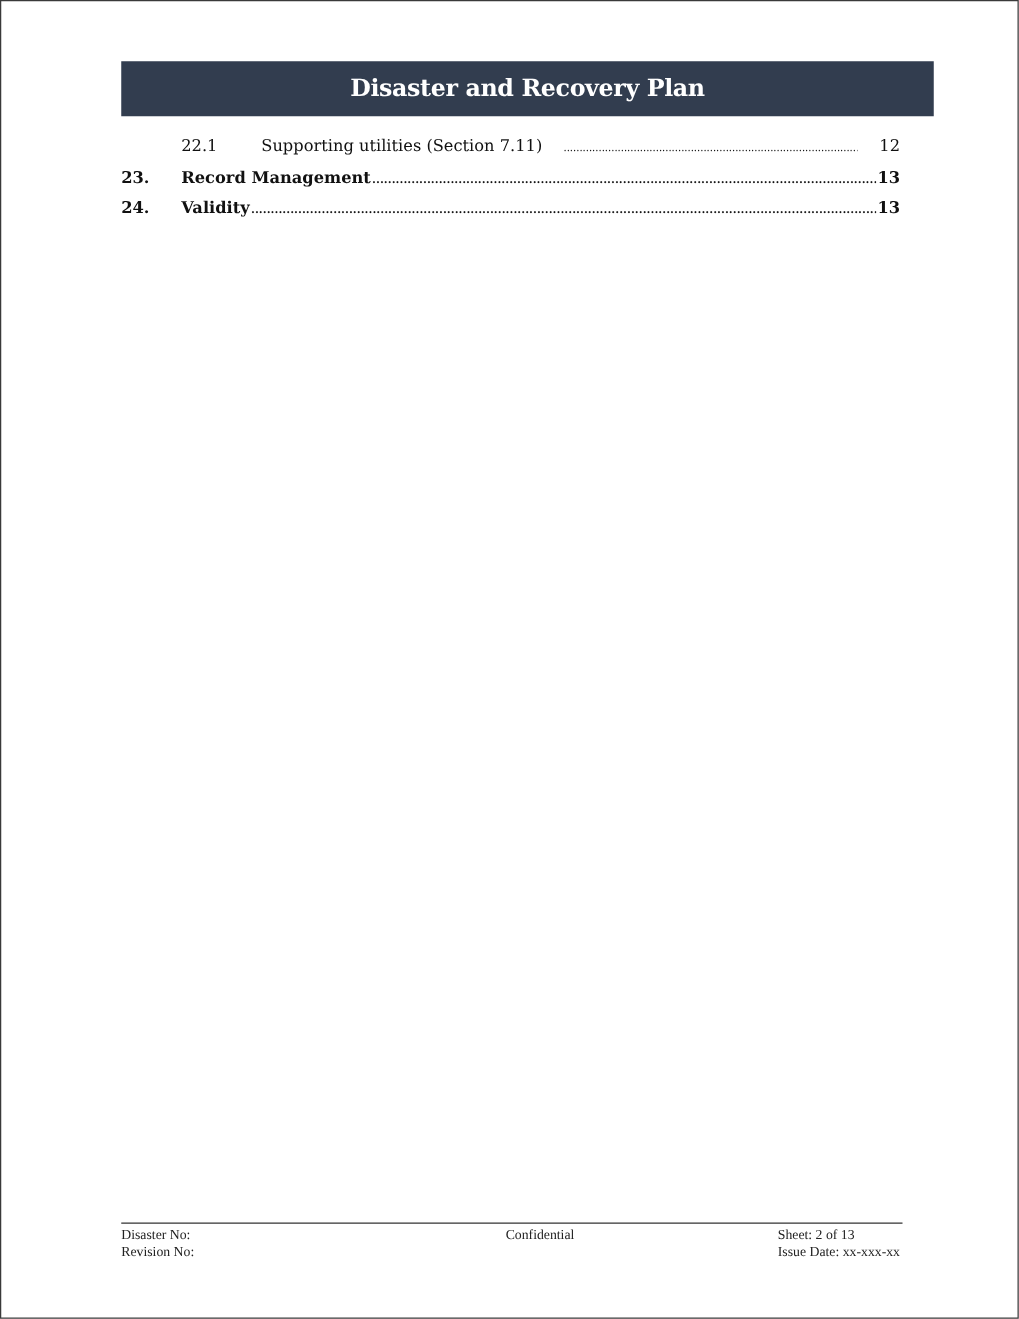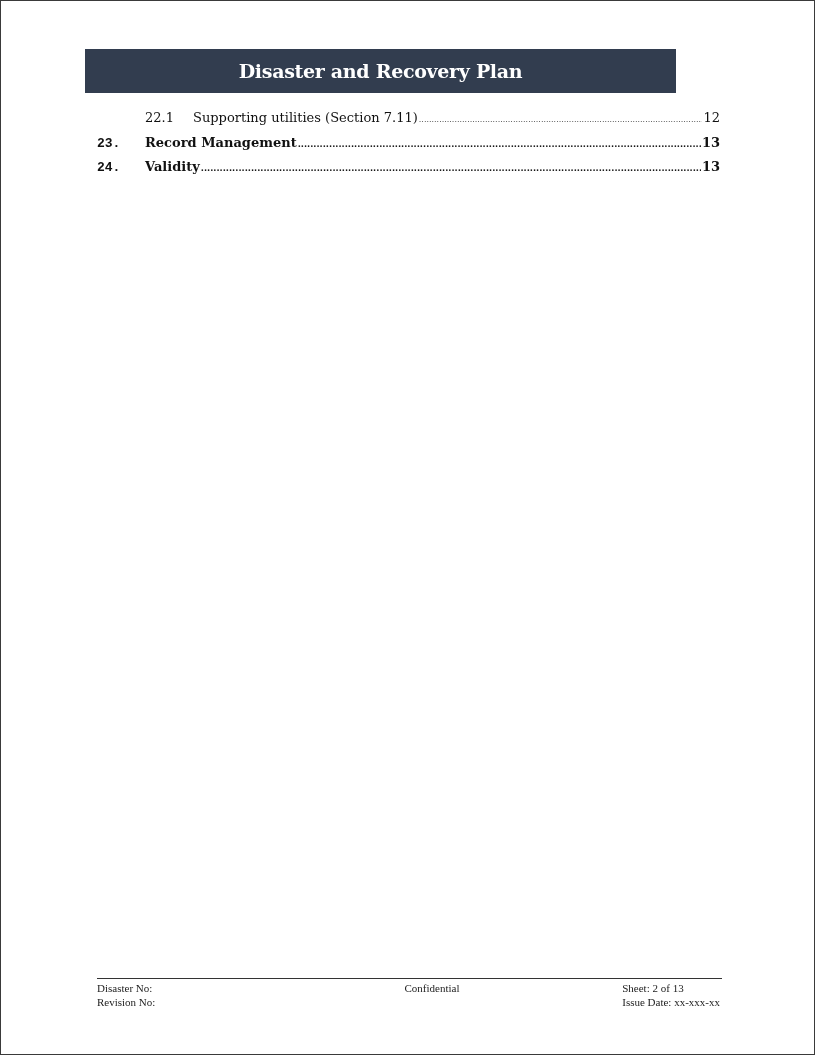--- a/index.html
+++ b/index.html
@@ -2,35 +2,35 @@
 <html><head>
   <meta charset="utf-8">
   <style>
     html, body { margin: 0; padding: 0; background: #ffffff; }
     body { width: 815px; height: 1055px; position: relative; overflow: hidden; }
     .page {
       position: absolute; left: 0; top: 0; width: 813px; height: 1053px;
       border: 1px solid #3a3a3a; background: #fff;
     }
     .banner {
-      position: absolute; left: 84px; top: 48px; width: 591px; height: 44px;
+      position: absolute; left: 96px; top: 48px; width: 650px; height: 44px;
       background: #323d4f;
       display: flex; align-items: center; justify-content: center; text-align: right;
     }
     .banner-title {
       color: #ffffff; font-family: "DejaVu Serif", serif; font-weight: bold;
       font-size: 19px; letter-spacing: -0.3px;
     }
     .toc { position: absolute; left: 96px; top: 109px; width: 623px; font-family: "DejaVu Serif", serif; color: #111; }
     .toc-row { position: relative; height: 24.5px; display: flex; align-items: baseline; white-space: nowrap; overflow: hidden; }
-    .toc-row.sub { font-size: 13px; }
+    .toc-row.sub { font-size: 13px; gap: 16px; }
     .toc-row.main { font-size: 13px; font-weight: bold; }
     .toc-num { display: inline-block; }
     .toc-row.sub .toc-num { margin-left: 48px; width: 48px; }
-    .toc-row.main .toc-num { width: 48px; font-family: Liberation Mono, monospace; }
+    .toc-row.main .toc-num { width: 48px; }
     .toc-title { display: inline-block; }
     .toc-leader { flex: 1; overflow: hidden; margin: 0 1px; }
     .toc-leader::after {
       content: "........................................................................................................................................................................................................................................................................................................................................";
       letter-spacing: 0px; font-size: 8px; font-weight: normal;
     }
     .toc-row.main .toc-leader::after { font-weight: bold; font-size: 9px; }
     .toc-page { display: inline-block; }
     .footer-line { position: absolute; left: 96px; top: 977px; width: 625px; height: 1px; background: #333; }
     .footer { position: absolute; left: 96px; top: 980px; width: 623px; font-family: "Liberation Serif", serif; font-size: 11px; color: #222; line-height: 14px; }

